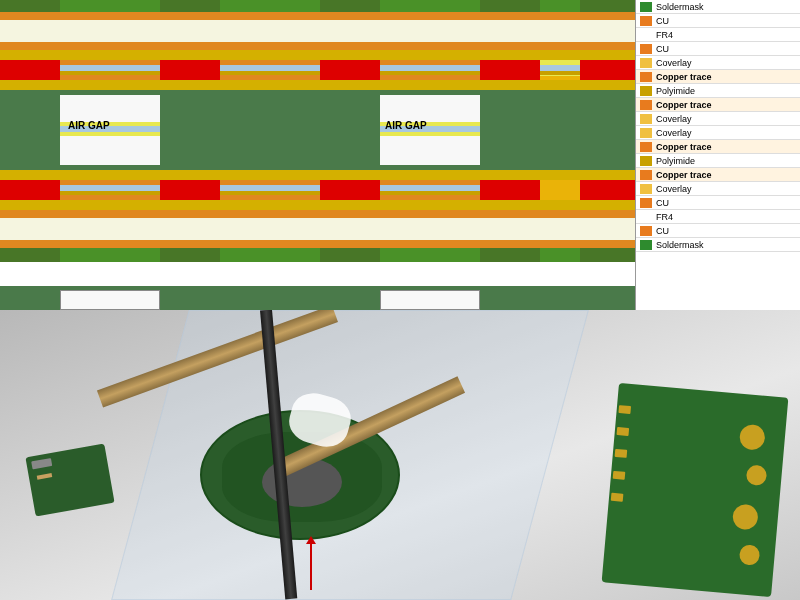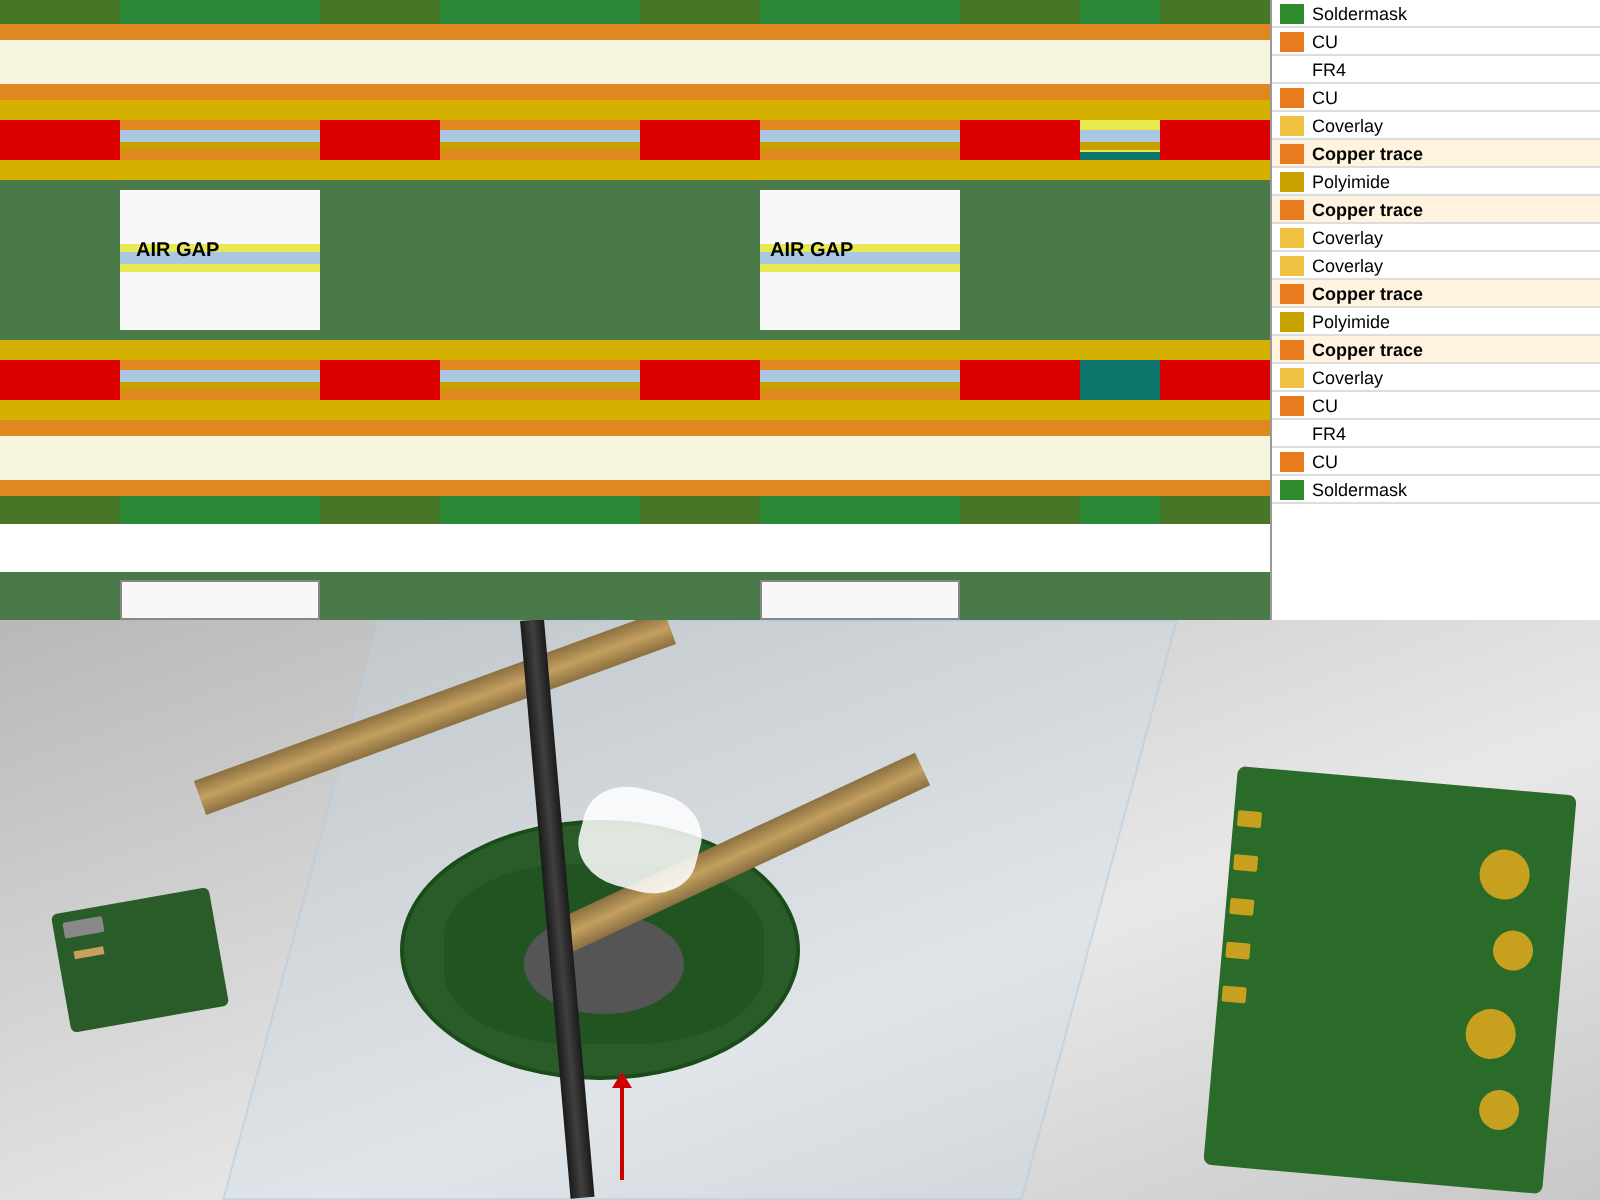--- a/index.html
+++ b/index.html
@@ -17,21 +17,21 @@
       width: 800px;
       height: 310px;
       display: flex;
       flex-direction: row;
       position: relative;
     }
 
     #pcb-diagram {
       width: 635px;
       height: 310px;
-      background: #0f766e;
+      background: #eab308;
       position: relative;
       overflow: hidden;
     }
 
     
     #layer-legend {
       width: 165px;
       height: 310px;
       background: #fff;
       border-left: 1px solid #999;

